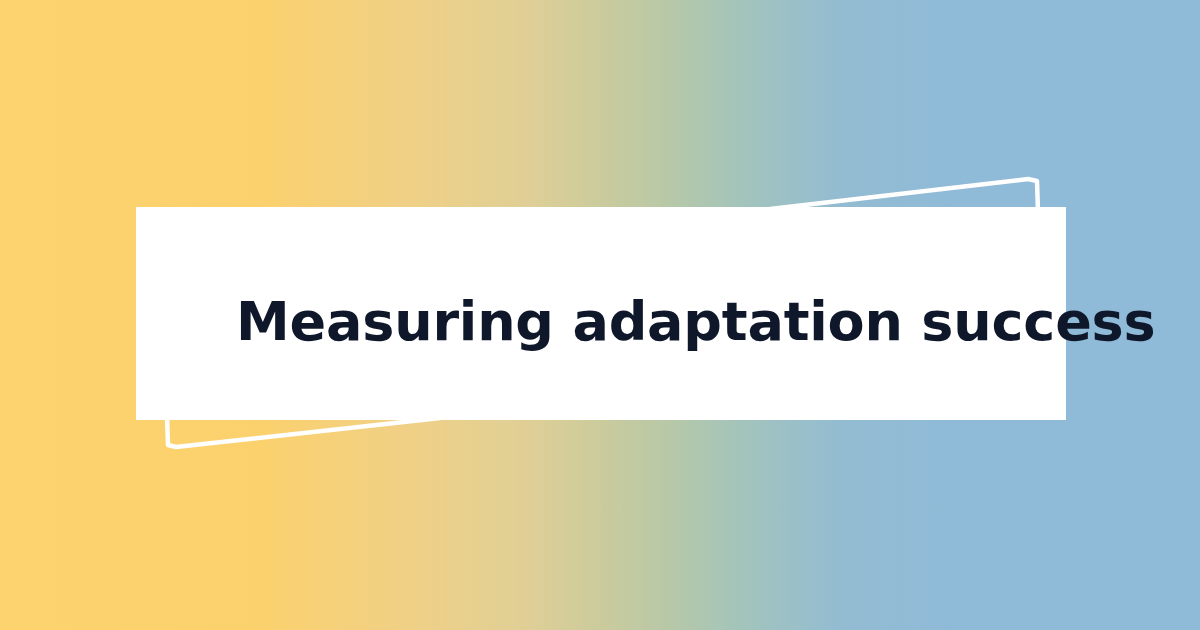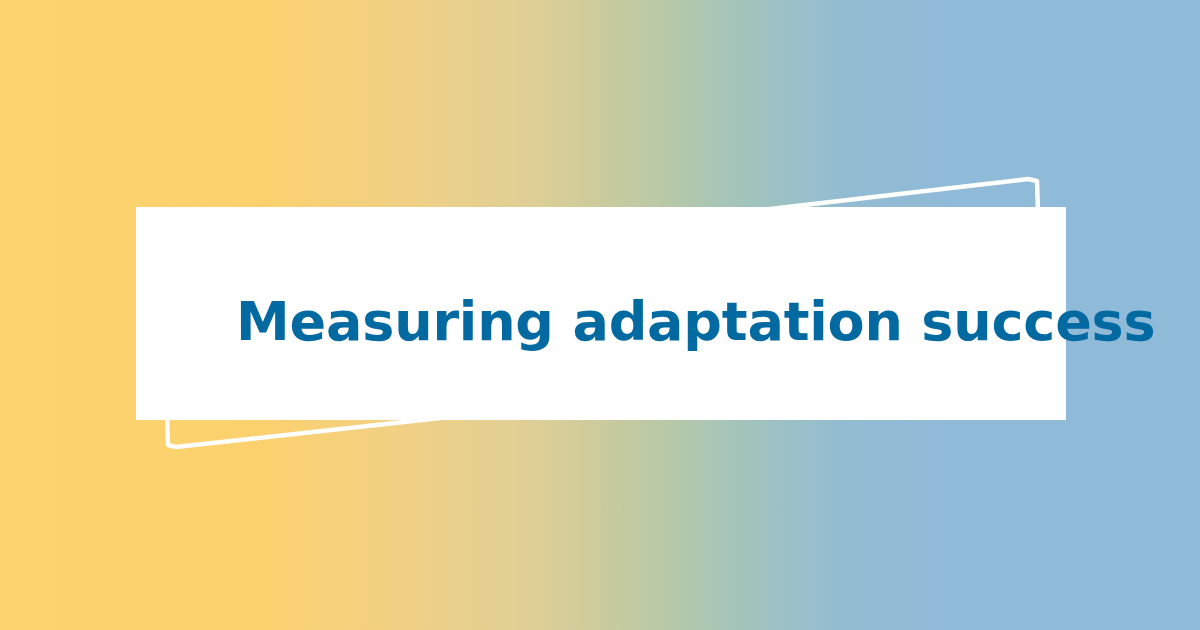--- a/index.html
+++ b/index.html
@@ -53,21 +53,21 @@
   .card-title {
     position: absolute;
     left: 100px;
     top: 88px;
     margin: 0;
     font-family: "DejaVu Sans", "Liberation Sans", sans-serif;
     font-size: 54px;
     font-weight: 600;
     line-height: 1.0;
     letter-spacing: -0.2px;
-    color: #0369a1;
+    color: #0f172a;
     white-space: nowrap;
   }
 </style>
 </head>
 <body>
 
 <div id="canvas">
 
   <svg class="deco-layer" viewBox="0 0 1200 630" width="1200" height="630" xmlns="http://www.w3.org/2000/svg" aria-hidden="true">
 

